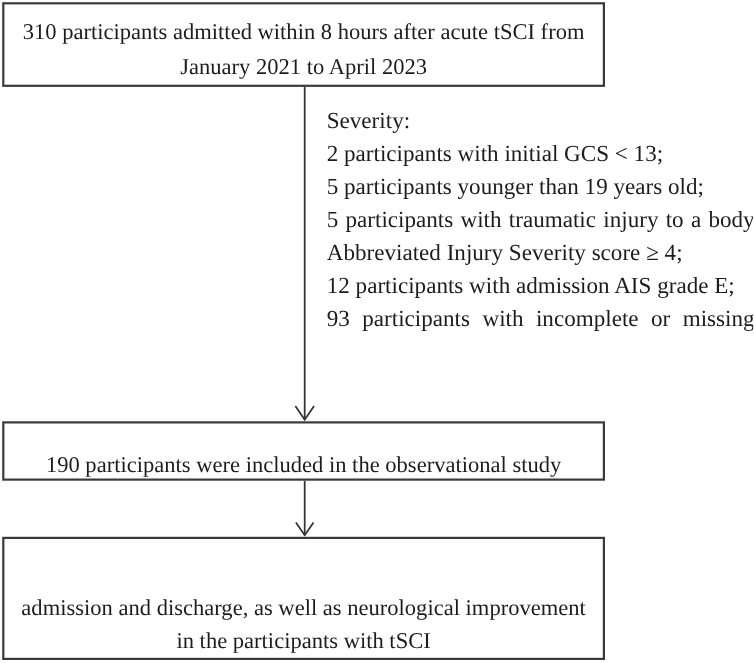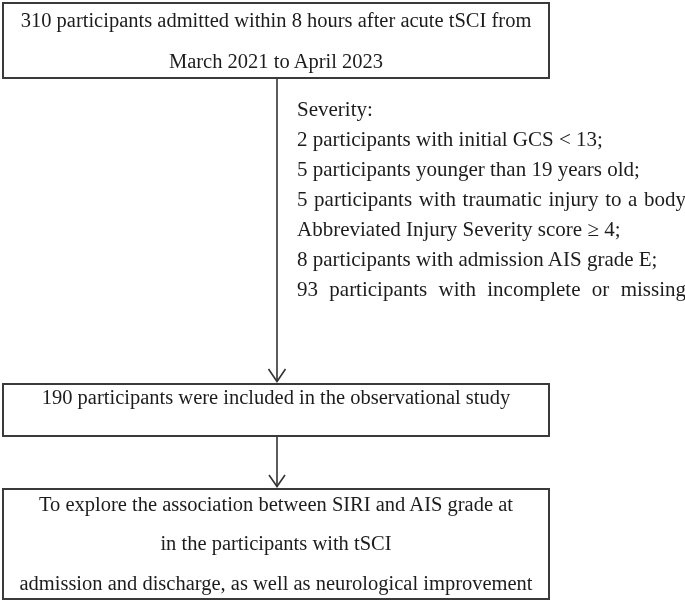--- a/index.html
+++ b/index.html
@@ -19,21 +19,21 @@
   }
   .box {
     position: absolute;
     left: 2px;
     width: 548px;
     box-sizing: border-box;
     border: 2px solid #3a3a3a;
     background: #ffffff;
     display: flex;
     flex-direction: column;
-    justify-content: space-between;
+    justify-content: flex-end;
     text-align: center;
   }
   .box .bline {
     white-space: nowrap;
     font-size: 20.5px;
   }
   #box-enrollment { top: 2px;   height: 77px; }
   #box-enrollment .bline { line-height: 32px; }
   #box-included   { top: 383px; height: 54px; }
   #box-included .bline { line-height: 24px; }
@@ -64,46 +64,45 @@
   #arrow-1 { top: 79px;  height: 304px; }
   #arrow-2 { top: 437px; height: 51px; }
 </style>
 </head>
 <body>
 
 <div id="canvas">
 
   <div class="box" id="box-enrollment">
     <div class="bline">310 participants admitted within 8 hours after acute tSCI from</div>
-    <div class="bline">March 2021 to April 2023</div>
+    <div class="bline">January 2021 to April 2023</div>
   </div>
 
   <svg class="arrow" id="arrow-1" viewBox="0 0 36 304" width="36" height="304">
     <line x1="18" y1="0" x2="18" y2="302" stroke="#333333" stroke-width="1.6"></line>
     <polyline points="9.5,290 18,302.5 26.5,290" fill="none" stroke="#333333" stroke-width="1.6"></polyline>
   </svg>
 
   <div id="excluded-note">
     <div class="xline">Severity:</div>
     <div class="xline">2 participants with initial GCS &lt; 13;</div>
     <div class="xline">5 participants younger than 19 years old;</div>
     <div class="xline just">5 participants with traumatic injury to a body</div>
     <div class="xline">Abbreviated Injury Severity score ≥ 4;</div>
-    <div class="xline">8 participants with admission AIS grade E;</div>
+    <div class="xline">12 participants with admission AIS grade E;</div>
     <div class="xline just">93 participants with incomplete or missing</div>
   </div>
 
   <div class="box" id="box-included">
     <div class="bline">190 participants were included in the observational study</div>
   </div>
 
   <svg class="arrow" id="arrow-2" viewBox="0 0 36 51" width="36" height="51">
     <line x1="18" y1="0" x2="18" y2="49" stroke="#333333" stroke-width="1.6"></line>
     <polyline points="10,38 18,49.5 26,38" fill="none" stroke="#333333" stroke-width="1.6"></polyline>
   </svg>
 
   <div class="box" id="box-objective">
-    <div class="bline">To explore the association between SIRI and AIS grade at</div>
+    <div class="bline">admission and discharge, as well as neurological improvement</div>
     <div class="bline">in the participants with tSCI</div>
-    <div class="bline">admission and discharge, as well as neurological improvement</div>
   </div>
 
 </div>
 
 </body></html>

